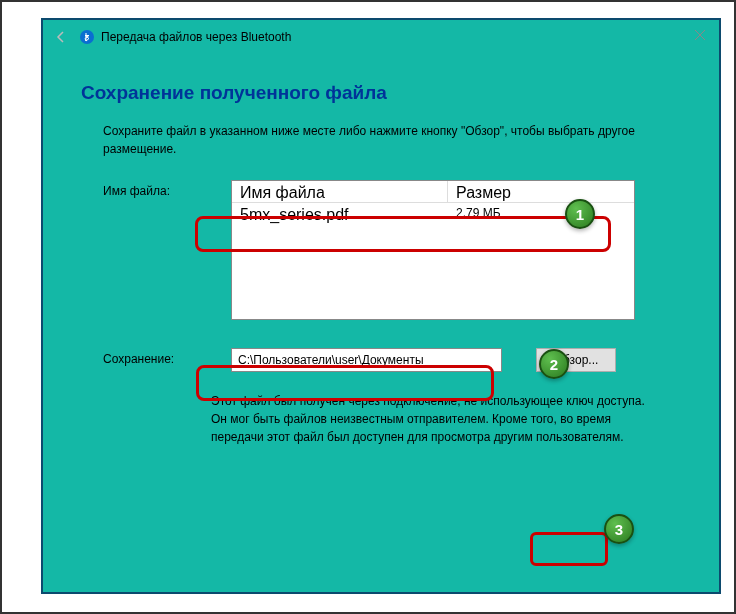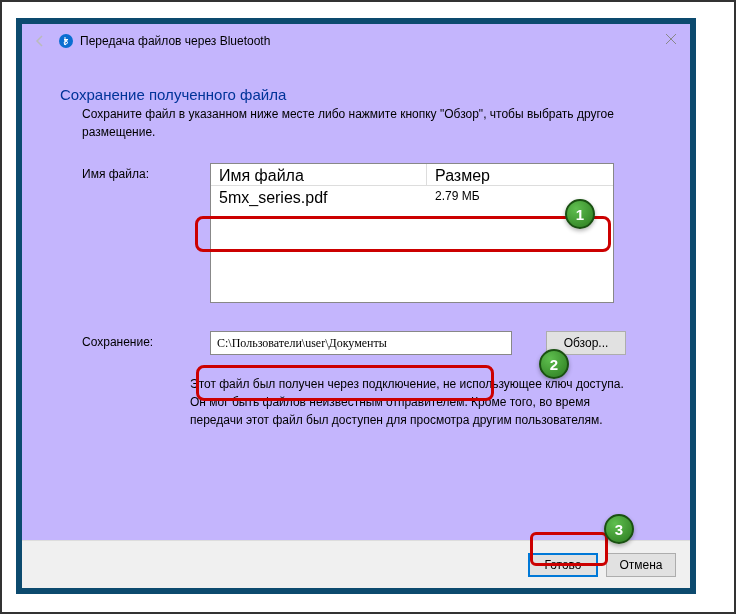--- a/index.html
+++ b/index.html
@@ -12,25 +12,25 @@
       position: relative;
     }
     .outer-border {
       position: absolute;
       top: 0; left: 0; right: 0; bottom: 0;
       border: 2px solid #333;
     }
     .dialog {
       position: absolute;
       top: 18px;
-      left: 16px;
+      left: 41px;
       width: 680px;
       height: 576px;
-      background: #c4b5fd;
-      border: 6px solid #0c4a6e;
+      background: #14b8a6;
+      border: 2px solid #0c4a6e;
     }
     .titlebar {
       height: 34px;
       display: flex;
       align-items: center;
       padding: 0 8px;
       position: relative;
     }
     .back-arrow {
       width: 20px; height: 20px;
@@ -57,23 +57,23 @@
       font-size: 14px;
       display: flex;
       align-items: center;
       justify-content: center;
     }
     .content {
       padding: 28px 38px 0 38px;
     }
     .heading {
       color: #003399;
-      font-size: 15px;
-      font-weight: normal;
-      margin-bottom: 2px;
+      font-size: 19px;
+      font-weight: bold;
+      margin-bottom: 18px;
     }
     .instruction {
       font-size: 12px;
       color: #000;
       margin-left: 22px;
       margin-bottom: 22px;
       line-height: 1.5;
       max-width: 560px;
     }
     .row {
@@ -153,26 +153,26 @@
       justify-content: center;
       box-shadow: 0 2px 4px rgba(0,0,0,0.3);
     }
     .badge-1 { top: 199px; left: 565px; }
     .badge-2 { top: 349px; left: 539px; }
     .badge-3 { top: 514px; left: 604px; }
     .location-row {
       margin-top: 28px;
     }
     .path-input {
-      width: 302px;
+      width: 271px;
       height: 24px;
       border: 1px solid #888;
       padding: 10px 6px;
       font-size: 12px;
-      font-family: Liberation Serif, serif;
+      font-family: Liberation Sans, sans-serif;
     }
     .browse-btn {
       width: 80px;
       height: 24px;
       margin-left: 14px;
       background: #e1e1e1;
       border: 1px solid #adadad;
       font-size: 12px;
       font-family: inherit;
     }
@@ -252,24 +252,20 @@
 
     <div class="row location-row">
       <div class="label">Сохранение:</div>
       <input class="path-input" value="C:\Пользователи\user\Документы" style="">
       <button class="browse-btn">Обзор...</button>
     </div>
 
     <div class="warning">Этот файл был получен через подключение, не использующее ключ доступа. Он мог быть файлов неизвестным отправителем. Кроме того, во время передачи этот файл был доступен для просмотра другим пользователям.</div>
   </div>
 
-  <div class="footer">
-    <button class="footer-btn primary">Готово</button>
-    <button class="footer-btn">Отмена</button>
-  </div>
 </div>
 
 <div class="highlight-1"></div>
 <div class="highlight-2"></div>
 <div class="highlight-3"></div>
 <div class="badge badge-1">1</div>
 <div class="badge badge-2">2</div>
 <div class="badge badge-3">3</div>
 
 </body></html>

